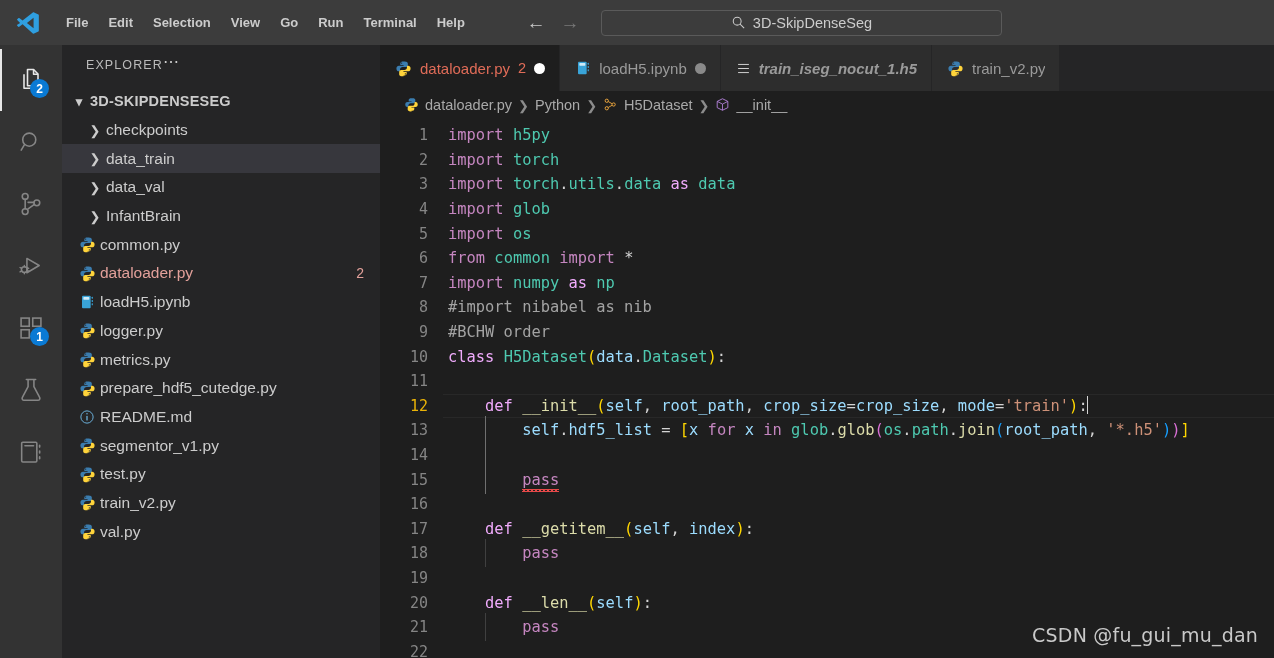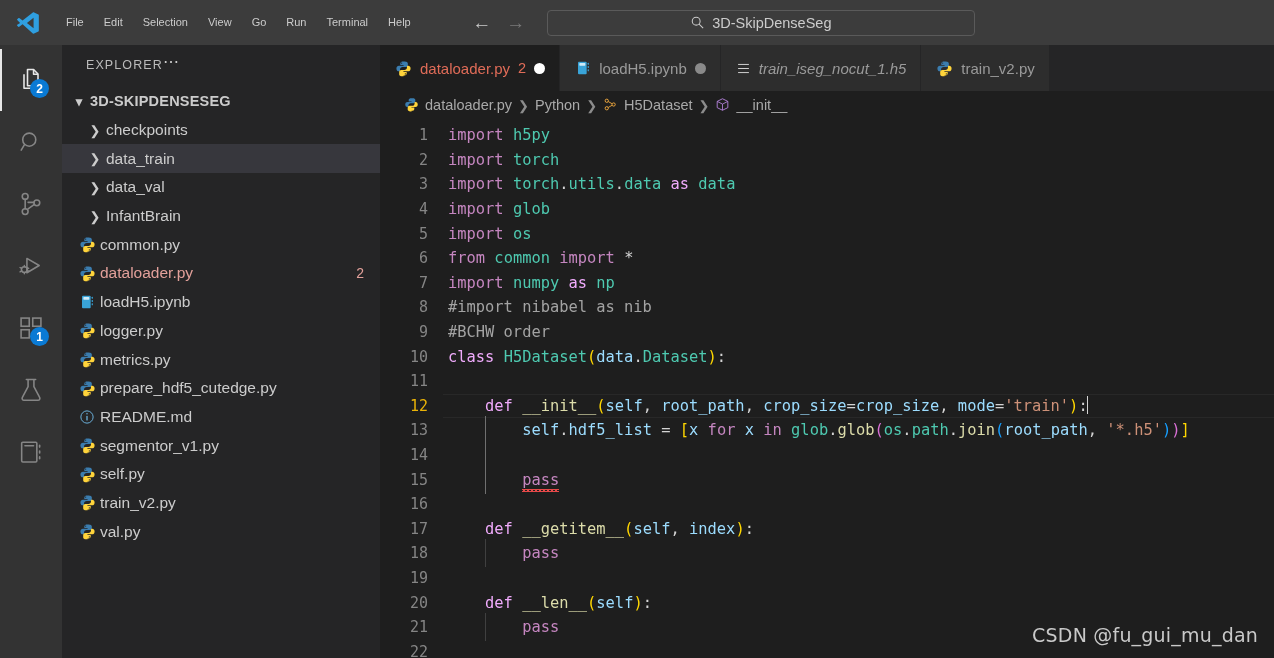--- a/index.html
+++ b/index.html
@@ -14,21 +14,21 @@
   
   .titlebar{
     height:45px; flex:0 0 45px; background:#3c3c3c; display:flex; align-items:center;
     position:relative; z-index:5;
   }
   .vscode-logo{ width:56px; display:flex; align-items:center; justify-content:center; }
   .vscode-logo svg{ display:block; }
   .menubar{ display:flex; align-items:center; height:100%; }
   .menu-item{
     padding:0 10px; height:100%; display:flex; align-items:center;
-    color:#cccccc; font-size:11px; line-height:1; white-space:nowrap; cursor:default;
+    color:#cccccc; font-size:13px; line-height:1; white-space:nowrap; cursor:default;font-weight:bold;
   }
   .navbtns{ display:flex; align-items:center; gap:4px; margin-left:46px; }
   .navbtn{
     width:30px; height:26px; display:flex; align-items:center; justify-content:center;
     color:#cccccc; font-size:19px; line-height:1;
   }
   .navbtn.disabled{ color:#7a7a7a; }
   .quickinput{
     flex:1 1 auto; margin:0 14px 0 16px; height:26px;
     background:#3c3c3c; border:1px solid #5a5a5a; border-radius:4px;
@@ -99,21 +99,21 @@
   .tabbar{ height:46px; flex:0 0 46px; background:#252526; display:flex; align-items:stretch; }
   .tab{
     display:flex; align-items:center; gap:8px; padding:0 14px 0 15px;
     background:#2d2d2d; color:#9a9a9a; font-size:15px; white-space:nowrap;
     border-right:1px solid #252526; position:relative; max-width:320px;
   }
   .tab.active{ background:#1e1e1e; color:#e7e7e7; }
   .tab .tab-ico{ display:flex; align-items:center; flex:0 0 auto; }
   .tab .tab-label{ overflow:hidden; text-overflow:ellipsis; }
   .tab.modified-name .tab-label{ color:#e06c58; }
-  .tab.italic .tab-label{ font-style:italic; }
+  .tab.italic .tab-label{ font-style:italic;font-weight:bold; }
   .tab .tab-count{ color:#e06c58; font-size:14.5px; }
   .tab .dot{ width:11px; height:11px; border-radius:50%; display:inline-block; flex:0 0 auto; }
   .tabbar-filler{ flex:1 1 auto; background:#252526; }
 
   .breadcrumb{
     height:28px; flex:0 0 28px; display:flex; align-items:center; gap:6px;
     padding:0 0 0 24px; color:#a9a9a9; font-size:14.5px; background:#1e1e1e;
   }
   .bc-item{ display:flex; align-items:center; gap:6px; }
   .bc-sep{ color:#8c8c8c; font-size:13px; }
@@ -400,21 +400,21 @@
           <span class="label">segmentor_v1.py</span>
         </div>
 
         <div class="row file">
           <span class="fico">
             <svg width="17" height="17" viewBox="0 0 24 24" aria-hidden="true">
               <path d="M11.9 2c-2.6 0-4.4.9-4.4 2.9v2.3h4.6v.8H5.6C3.6 8 2 9.3 2 12s1.5 4 3.5 4h1.6v-2.6c0-2 1.6-3.5 3.6-3.5h4.4c1.7 0 3-1.3 3-3V4.9C18.1 3 16.4 2 13.8 2h-1.9Zm-2.5 1.5c.5 0 .9.4.9.9s-.4.9-.9.9-.9-.4-.9-.9.4-.9.9-.9Z" fill="#3b7daf"></path>
               <path d="M12.1 22c2.6 0 4.4-.9 4.4-2.9v-2.3h-4.6v-.8h6.5c2 0 3.6-1.3 3.6-4s-1.5-4-3.5-4h-1.6v2.6c0 2-1.6 3.5-3.6 3.5H8.9c-1.7 0-3 1.3-3 3v3c0 1.9 1.7 2.9 4.3 2.9h1.9Zm2.5-1.5c-.5 0-.9-.4-.9-.9s.4-.9.9-.9.9.4.9.9-.4.9-.9.9Z" fill="#ffd43b"></path>
             </svg>
           </span>
-          <span class="label">self.py</span>
+          <span class="label">test.py</span>
         </div>
 
         <div class="row file">
           <span class="fico">
             <svg width="17" height="17" viewBox="0 0 24 24" aria-hidden="true">
               <path d="M11.9 2c-2.6 0-4.4.9-4.4 2.9v2.3h4.6v.8H5.6C3.6 8 2 9.3 2 12s1.5 4 3.5 4h1.6v-2.6c0-2 1.6-3.5 3.6-3.5h4.4c1.7 0 3-1.3 3-3V4.9C18.1 3 16.4 2 13.8 2h-1.9Zm-2.5 1.5c.5 0 .9.4.9.9s-.4.9-.9.9-.9-.4-.9-.9.4-.9.9-.9Z" fill="#3b7daf"></path>
               <path d="M12.1 22c2.6 0 4.4-.9 4.4-2.9v-2.3h-4.6v-.8h6.5c2 0 3.6-1.3 3.6-4s-1.5-4-3.5-4h-1.6v2.6c0 2-1.6 3.5-3.6 3.5H8.9c-1.7 0-3 1.3-3 3v3c0 1.9 1.7 2.9 4.3 2.9h1.9Zm2.5-1.5c-.5 0-.9-.4-.9-.9s.4-.9.9-.9.9.4.9.9-.4.9-.9.9Z" fill="#ffd43b"></path>
             </svg>
           </span>
           <span class="label">train_v2.py</span>

